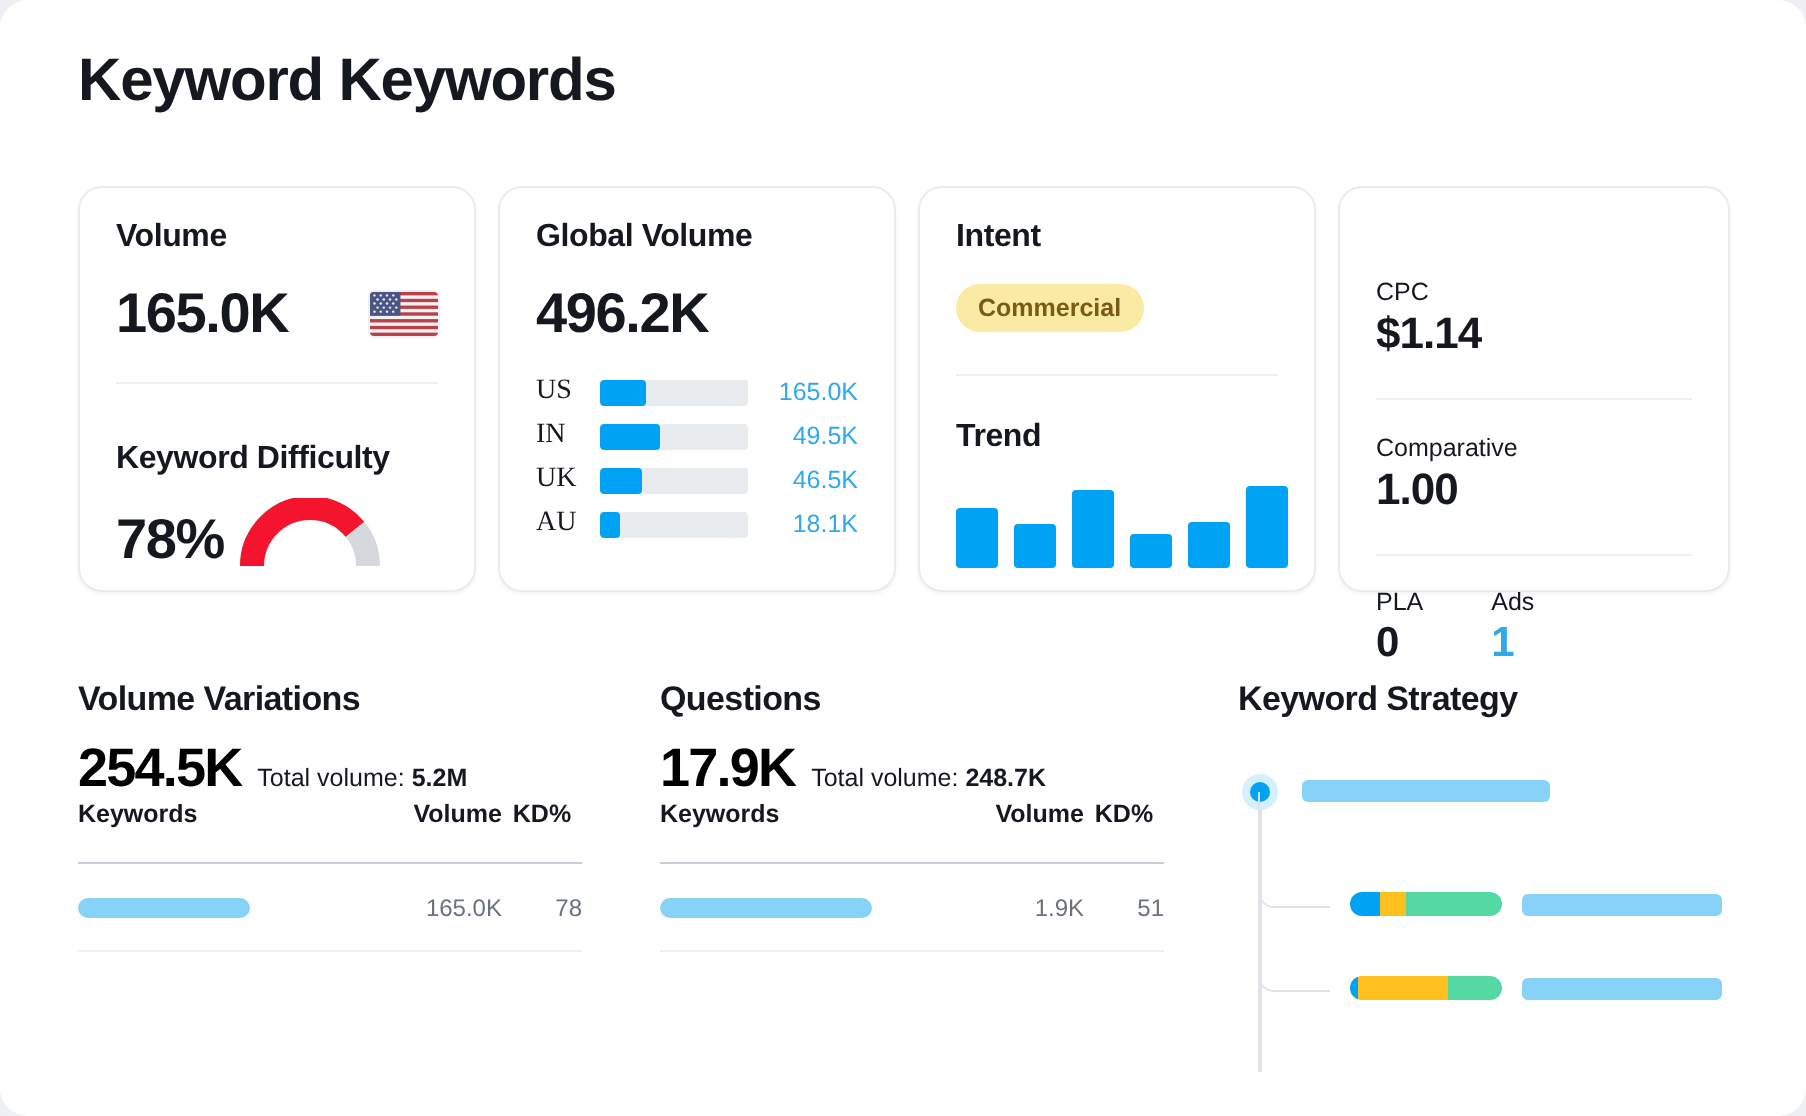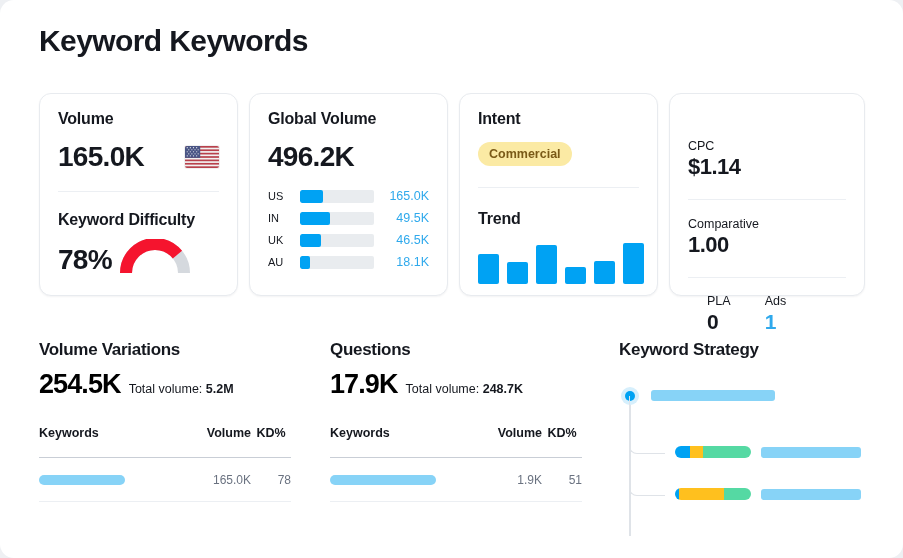--- a/index.html
+++ b/index.html
@@ -51,56 +51,56 @@
   .vol-row { display: flex; align-items: center; justify-content: space-between; margin-top: 14px; }
   .flag { width: 34px; height: 22px; border-radius: 2px; overflow: hidden; position: relative;
           box-shadow: 0 0 0 1px rgba(0,0,0,.06); flex: none; }
   .kd-wrap { display: flex; align-items: flex-end; gap: 8px; margin-top: 10px; }
   .kd-pct { font-size: 28px; font-weight: 700; color: #15181f; letter-spacing: -0.7px; line-height: 1; }
   .gauge { width: 70px; height: 35px; position: relative; overflow: hidden; flex: none; }
 
   
   .gv-list { margin-top: 14px; }
   .gv-row { display: flex; align-items: center; height: 22px; gap: 8px; }
-  .gv-cc { font-size: 11px; color: #15181f; width: 24px; flex: none; font-weight: 400; }
+  .gv-cc { font-size: 14px; color: #15181f; width: 24px; flex: none; font-weight: 400; font-family: Liberation Serif, serif; }
   .gv-track { flex: 1; height: 13px; background: #e9ecef; border-radius: 2px; position: relative; overflow: hidden; }
   .gv-fill { position: absolute; left: 0; top: 0; bottom: 0; background: #00A2F3; border-radius: 2px; }
   .gv-val { font-size: 12.5px; color: #2fa9ec; width: 47px; text-align: right; flex: none; }
 
   
   .badge {
     display: inline-block; margin-top: 14px;
     background: #fbeaa4; color: #7a5a17;
     font-size: 12.5px; font-weight: 700;
     padding: 5px 11px; border-radius: 12px;
   }
   .trend-bars { display: flex; align-items: flex-end; gap: 8px; height: 44px; margin-top: 12px; }
   .trend-bar { width: 21px; background: #00A2F3; border-radius: 2px; flex: none; }
 
   
   .cpc-sub { font-size: 12.5px; color: #15181f; font-weight: 400; margin-top: 29px; }
   .cpc-big { font-size: 22px; font-weight: 700; color: #15181f; letter-spacing: -0.5px; margin-top: 1px; }
-  .pla-row { display: flex; gap: 34px; margin-left: 19px; }
+  .pla-row { display: flex; gap: 34px; }
   .pla-col .pla-k { font-size: 12.5px; color: #15181f; }
   .pla-col .pla-v { font-size: 21px; font-weight: 700; color: #15181f; margin-top: 2px; }
   .pla-col .pla-v.link { color: #2fa9ec; }
 
   
   .panel { position: absolute; top: 340px; }
   .p1 { left: 39px; width: 252px; }
   .p2 { left: 330px; width: 252px; }
   .p3 { left: 619px; width: 250px; }
 
   .panel-title { font-size: 17px; font-weight: 700; color: #15181f; letter-spacing: -0.3px; }
   .panel-kpi { display: flex; align-items: baseline; gap: 8px; margin-top: 9px; }
   .kpi-big { font-size: 27px; font-weight: 700; color: #000000; letter-spacing: -0.9px; }
   .kpi-sub { font-size: 12.5px; color: #15181f; }
   .kpi-sub b { font-weight: 700; }
 
-  .tbl { margin-top: 26px; }
+  .tbl { }
   .tbl-head { display: flex; align-items: center; font-size: 12.5px; font-weight: 700; color: #15181f; }
   .th-kw { flex: 1; }
   .th-vol { width: 62px; text-align: right; }
   .th-kd { width: 40px; text-align: center; }
   .tbl-rule { height: 1px; background: #c9ced6; margin-top: 17px; }
   .tbl-row { display: flex; align-items: center; height: 43px; font-size: 12px; color: #6a7280; }
   .td-kw { flex: 1; padding-right: 14px; }
   .kw-ph { height: 10px; border-radius: 5px; background: #87d3f7; }
   .td-vol { width: 62px; text-align: right; }
   .td-kd { width: 40px; text-align: right; }
@@ -166,21 +166,21 @@
                 <circle cx="14.7" cy="9.2" r="0.7"></circle>
               <circle cx="2.5" cy="11.6" r="0.7"></circle>
                 <circle cx="6" cy="11.6" r="0.7"></circle>
                 <circle cx="9.5" cy="11.6" r="0.7"></circle>
                 <circle cx="13" cy="11.6" r="0.7"></circle>
             </g>
           </svg>
         </div>
       </div>
       <div class="hr" style="margin-top:20px"></div>
-      <div class="card-label" style="margin-top:19px">Keyword Difficulty</div>
+      <div class="card-label" style="margin-top:29px">Keyword Difficulty</div>
       <div class="kd-wrap">
         <div class="kd-pct">78%</div>
         <div class="gauge">
           <svg viewBox="0 0 70 36" width="70" height="36">
             <path d="M6 34 A29 29 0 0 1 64 34" fill="none" stroke="#D5D9DE" stroke-width="12" stroke-linecap="butt"></path>
             <path id="kd-arc" d="M6 34 A29 29 0 0 1 64 34" fill="none" stroke="#F5142E" stroke-width="12" stroke-linecap="butt" stroke-dasharray="71.07281661987305 91.1189956665039" stroke-dashoffset="0"></path>
           </svg>
         </div>
       </div>
     </div>

